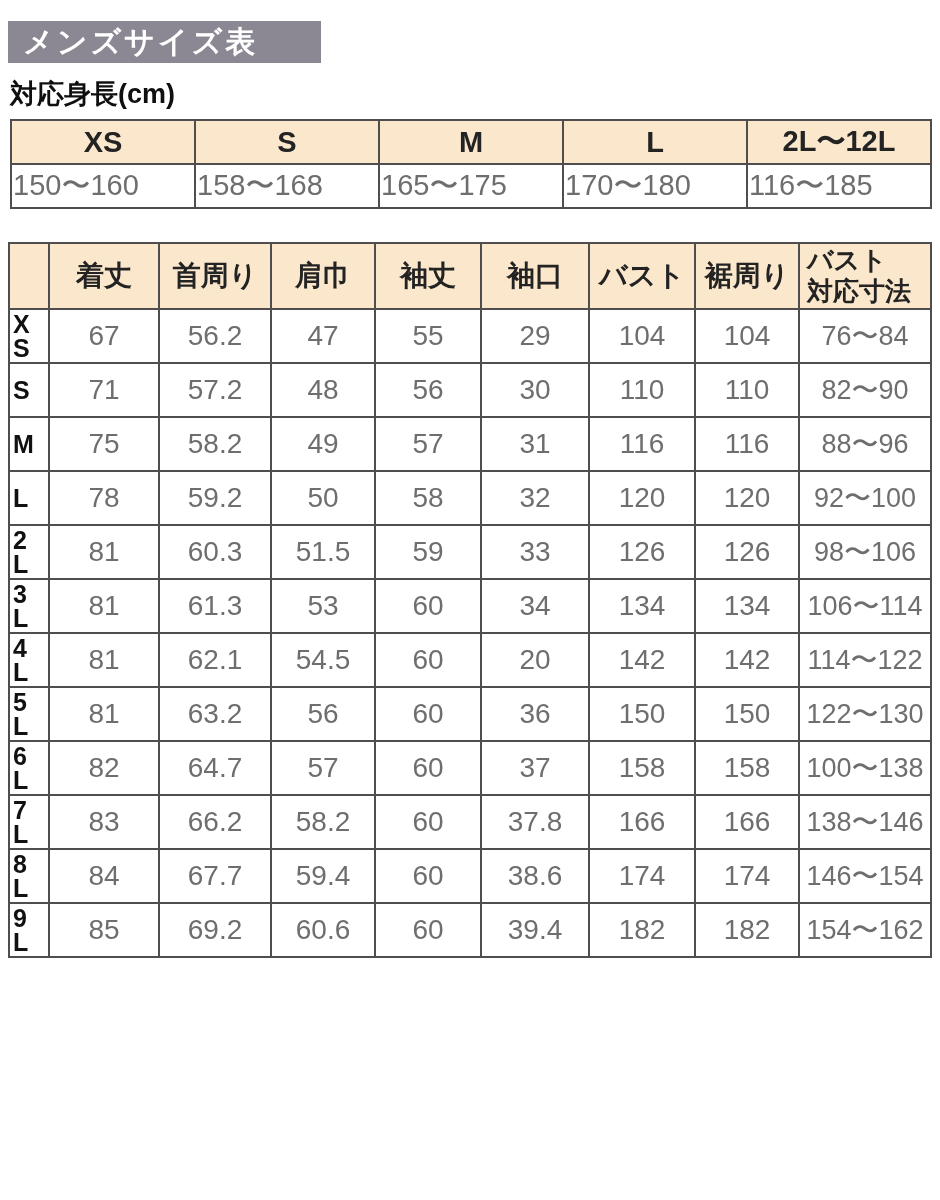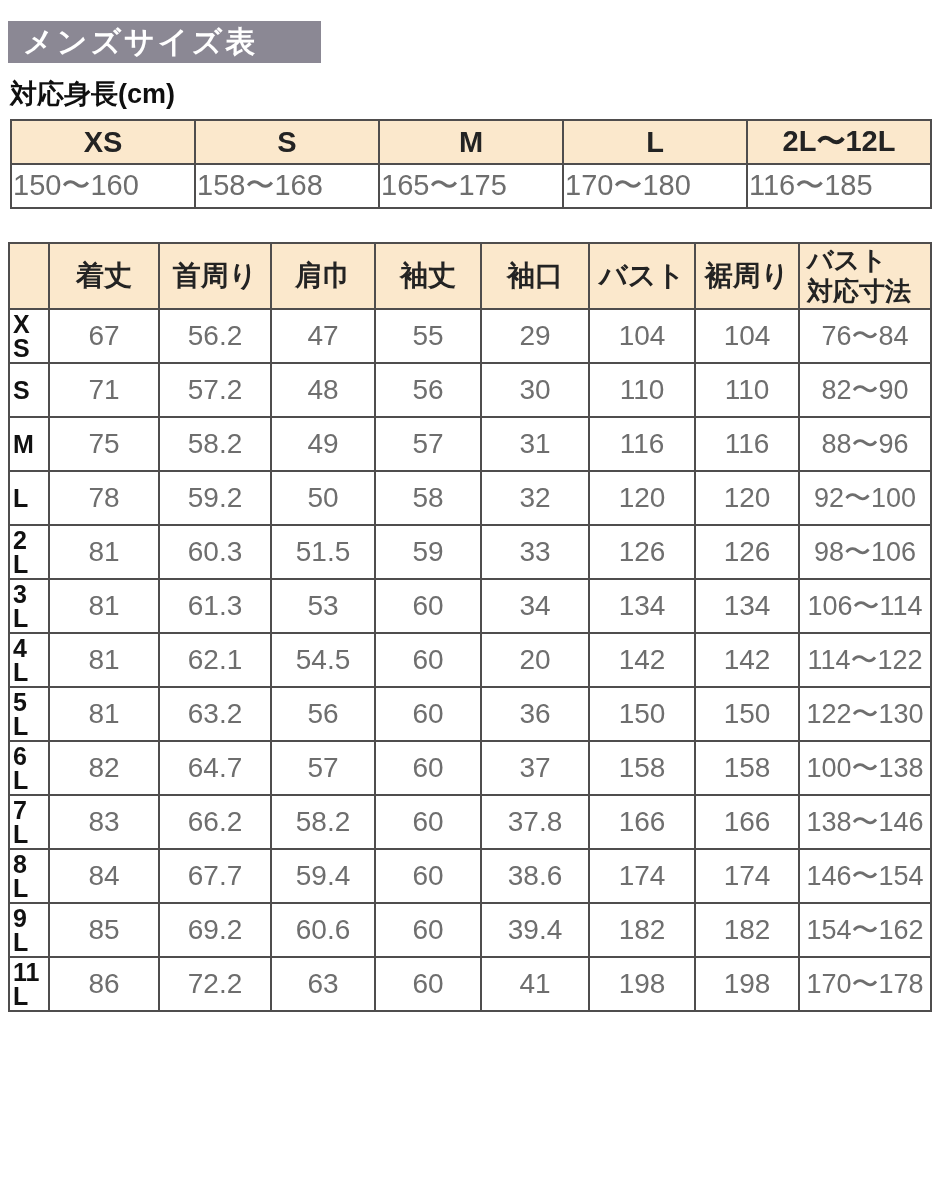--- a/index.html
+++ b/index.html
@@ -258,26 +258,14 @@
 L</th>
         <td>85</td>
         <td>69.2</td>
         <td>60.6</td>
         <td>60</td>
         <td>39.4</td>
         <td>182</td>
         <td>182</td>
         <td class="range-col">154〜162</td>
       </tr>
-      <tr>
-        <th class="row-label">11
-L</th>
-        <td>86</td>
-        <td>72.2</td>
-        <td>63</td>
-        <td>60</td>
-        <td>41</td>
-        <td>198</td>
-        <td>198</td>
-        <td class="range-col">170〜178</td>
-      </tr>
     </tbody>
 </table>
 
 </body></html>

